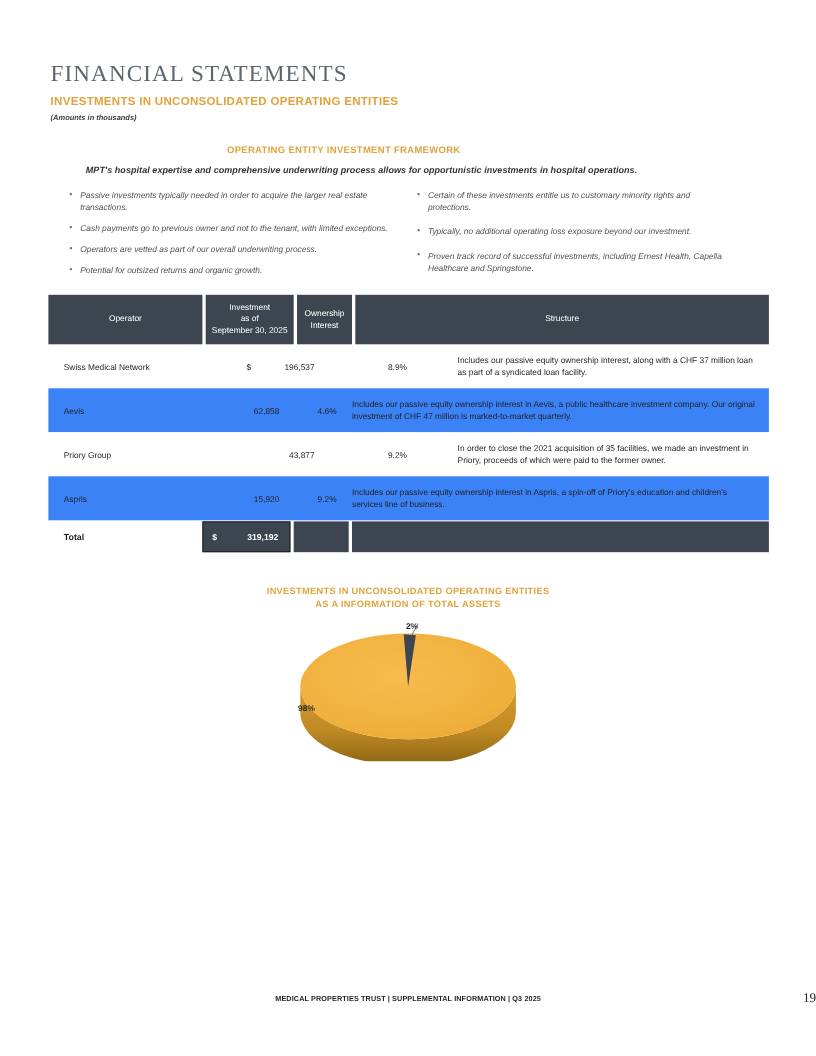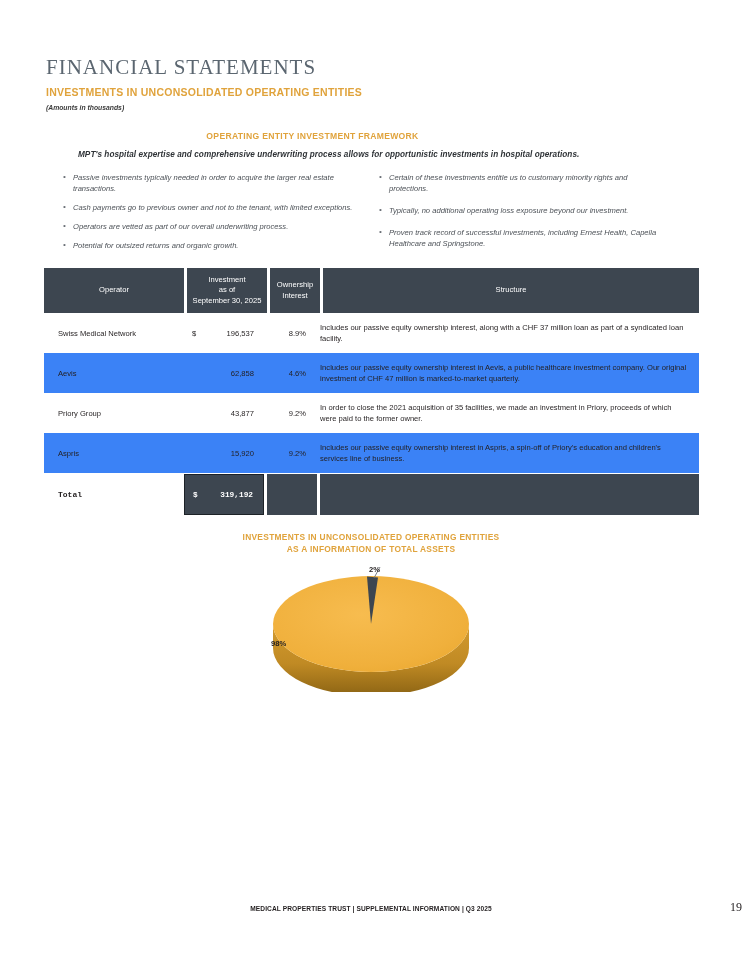--- a/index.html
+++ b/index.html
@@ -135,21 +135,21 @@
     line-height: 1.35;
     height: 45px;
     margin-right: 3px;
   }
   .thead .trow > div:last-child { margin-right: 0; }
 
   .tbody .trow {
     min-height: 40px;
   }
   .tbody .trow.alt { background: #3b82f6; }
-  .tbody .trow.plain { background: #ffffff; }
+  .tbody .trow.plain { background: #ffffff; gap: 32px; }
 
   .tbody .cell {
     font-size: 7.6px;
     color: #231f20;
     display: flex;
     align-items: center;
     padding: 7px 0;
     box-sizing: border-box;
   }
   .cell.op  { padding-left: 14px; }
@@ -170,23 +170,22 @@
     padding-left: 6px;
     padding-right: 10px;
     line-height: 1.45;
     align-items: center;
   }
 
   
   .total-row {
     display: flex;
     align-items: stretch;
-    height: 41px;
+    height: 28px;
     margin-top: 1px;
-    font-family: Liberation Mono, monospace;
   }
   .total-row .t-op {
     width: 140px; flex: 0 0 140px;
     display: flex; align-items: center;
     padding-left: 14px;
     box-sizing: border-box;
     font-size: 8px;
     font-weight: bold;
     background: #ffffff;
   }

